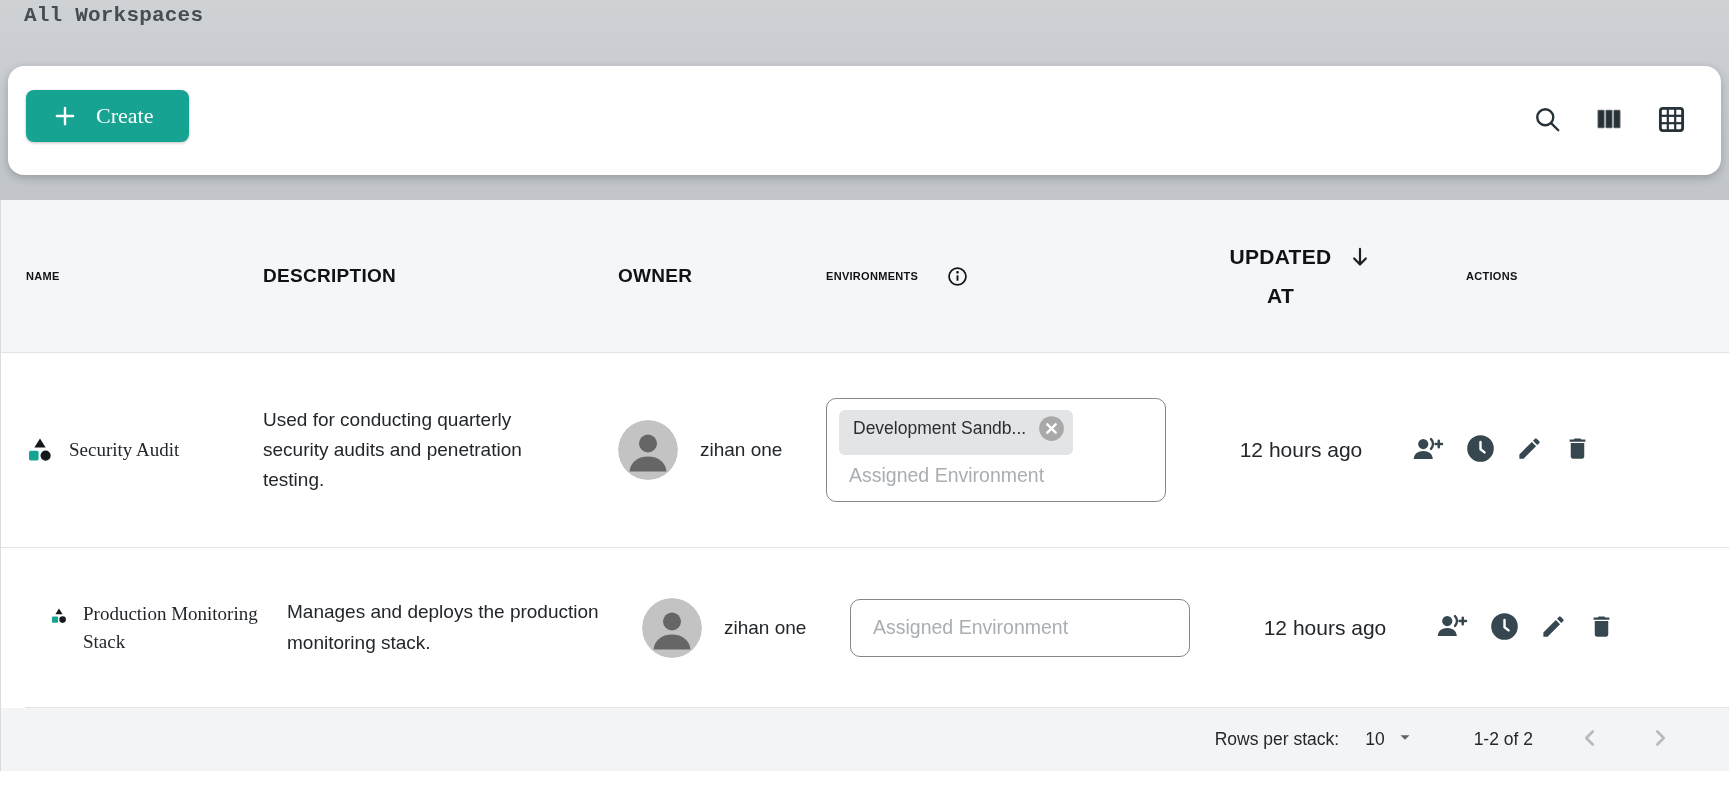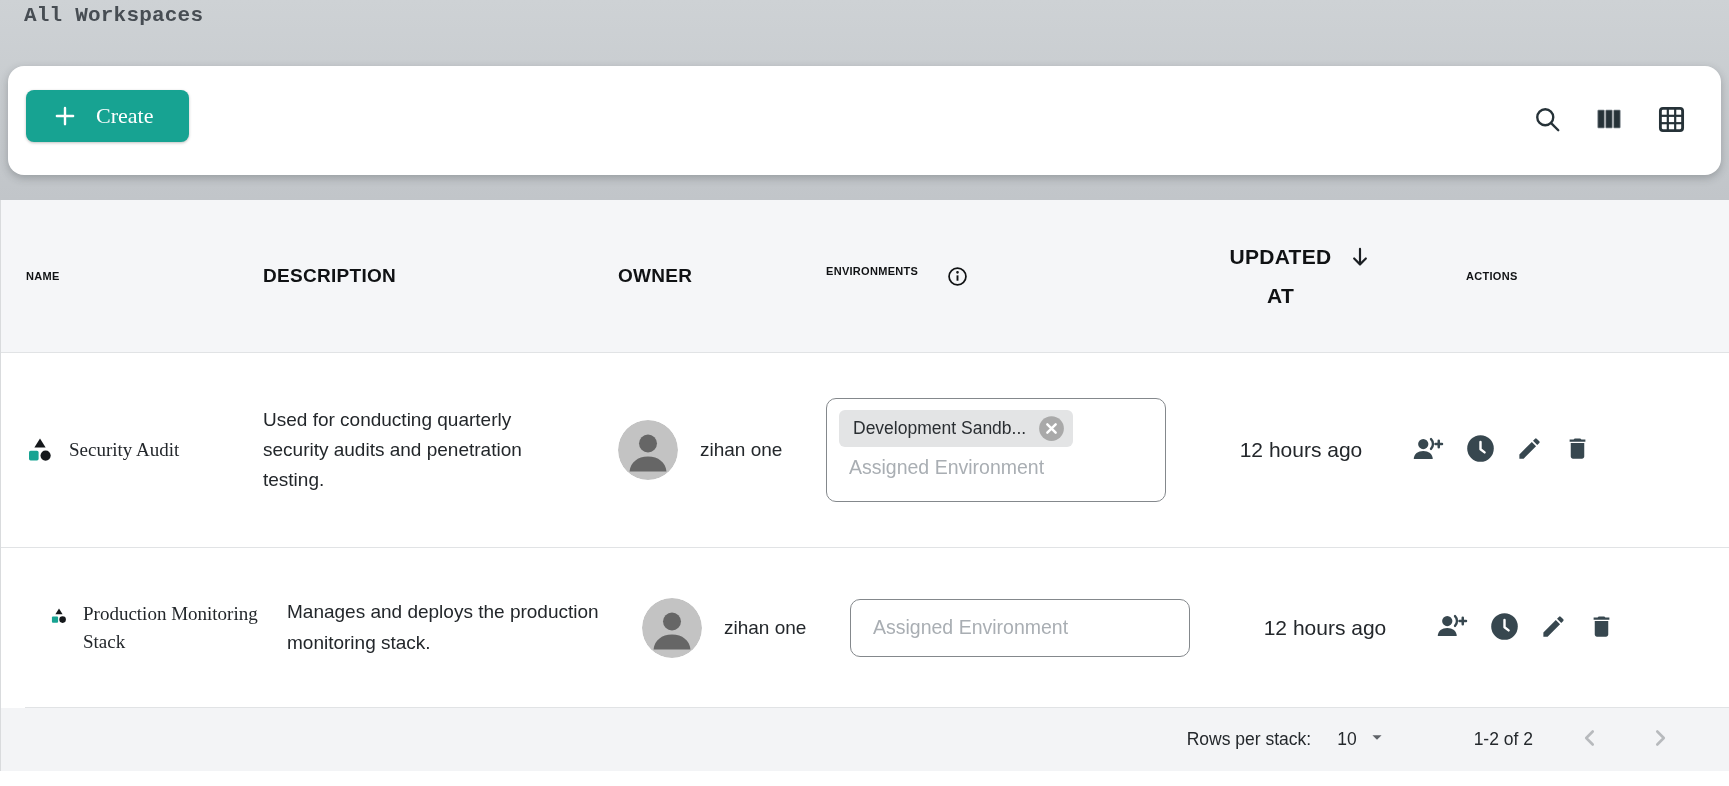--- a/index.html
+++ b/index.html
@@ -51,58 +51,58 @@
   .trow.r1 { height:195px; }
   .trow.r2 { height:160px;margin-left:24px; }
   .cell { }
   .c-name { flex:0 0 262px; padding-left:25px; display:flex; align-items:center; gap:15px; }
   .c-desc { flex:0 0 355px; padding-right:42px; font-size:19px; line-height:1.58; }
   .c-owner { flex:0 0 208px; display:flex; align-items:center; gap:22px; font-size:19px; }
   .c-env  { flex:0 0 365px; }
   .c-upd  { flex:0 0 220px; text-align:center; font-size:21px; }
   .c-act  { flex:1 1 auto; display:flex; align-items:center; gap:21px; }
   .th.c-desc, .th.c-owner { display:block; }
-  .th.c-env { display:flex; align-items:flex-start; gap:28px; }
+  .th.c-env { display:flex; align-items:center; gap:28px; }
   .th.c-act { display:block; padding-left:55px; }
   .name-text { font-size:19px; line-height:1.45;font-family:Liberation Serif, serif; }
   .shapes-icon { display:flex; }
   .r1 .shapes-icon svg { width:28px; height:28px; }
   .r2 .shapes-icon svg { width:18px; height:18px; }
   .r2 .c-name { align-items:center; }
   .r2 .shapes-icon { align-self:flex-start; margin-top:7px; }
   .upd-wrap { display:inline-block; }
   .upd-l1 { display:flex; align-items:center; gap:15px; }
   .upd-l2 { text-align:center; margin-right:41px; margin-top:14px; }
   .info-icon { display:flex; color:#101214; cursor:pointer; }
   .sort-icon { display:flex; color:#1b1f23; }
   .avatar { width:60px; height:60px; border-radius:50%; overflow:hidden; flex:0 0 auto; }
   .env-box {
     width:340px; border:1.6px solid #84888c; border-radius:10px; background:#fff;
   }
   .env-box.tall { height:104px; padding:11px 12px; display:flex; flex-direction:column; gap:9px; }
   .env-box.short { height:58px; padding:0 12px; display:flex; align-items:center; }
   .env-chip {
     align-self:flex-start; display:inline-flex; align-items:center; gap:12px;
-    background:#e3e4e5; border-radius:6px; padding:5px 8px 5px 14px;
+    background:#e3e4e5; border-radius:6px; padding:5px 8px 13px 14px;
     font-size:17.5px; color:#2a2e32; cursor:default;
   }
   .chip-close { display:flex; cursor:pointer; }
   .env-placeholder { color:#a9aeb3; font-size:19.5px; padding-left:10px; }
   .action-btn {
     background:none; border:none; padding:0; margin:0; cursor:pointer;
     color:#37474f; display:flex; align-items:center;
   }
   
   .tfoot {
     height:63px; background:#f3f4f6;
     display:flex; align-items:center; justify-content:flex-end;
     padding-right:56px; font-size:17.5px; color:#24282c;
   }
   .rpp-select { display:flex; align-items:center; gap:9px; margin-left:26px; cursor:pointer; }
-  .range { margin-left:86px; }
+  .range { margin-left:58px; }
   .pg-btn { margin-left:44px; background:none; border:none; padding:0; color:#b7babd; display:flex; cursor:default; }
   .bottom-strip { height:15px; background:#fff; }
 </style>
 </head>
 <body>
 
 <div class="top-band">
   <div class="page-title">All Workspaces</div>
 
   <div class="toolbar-card">

